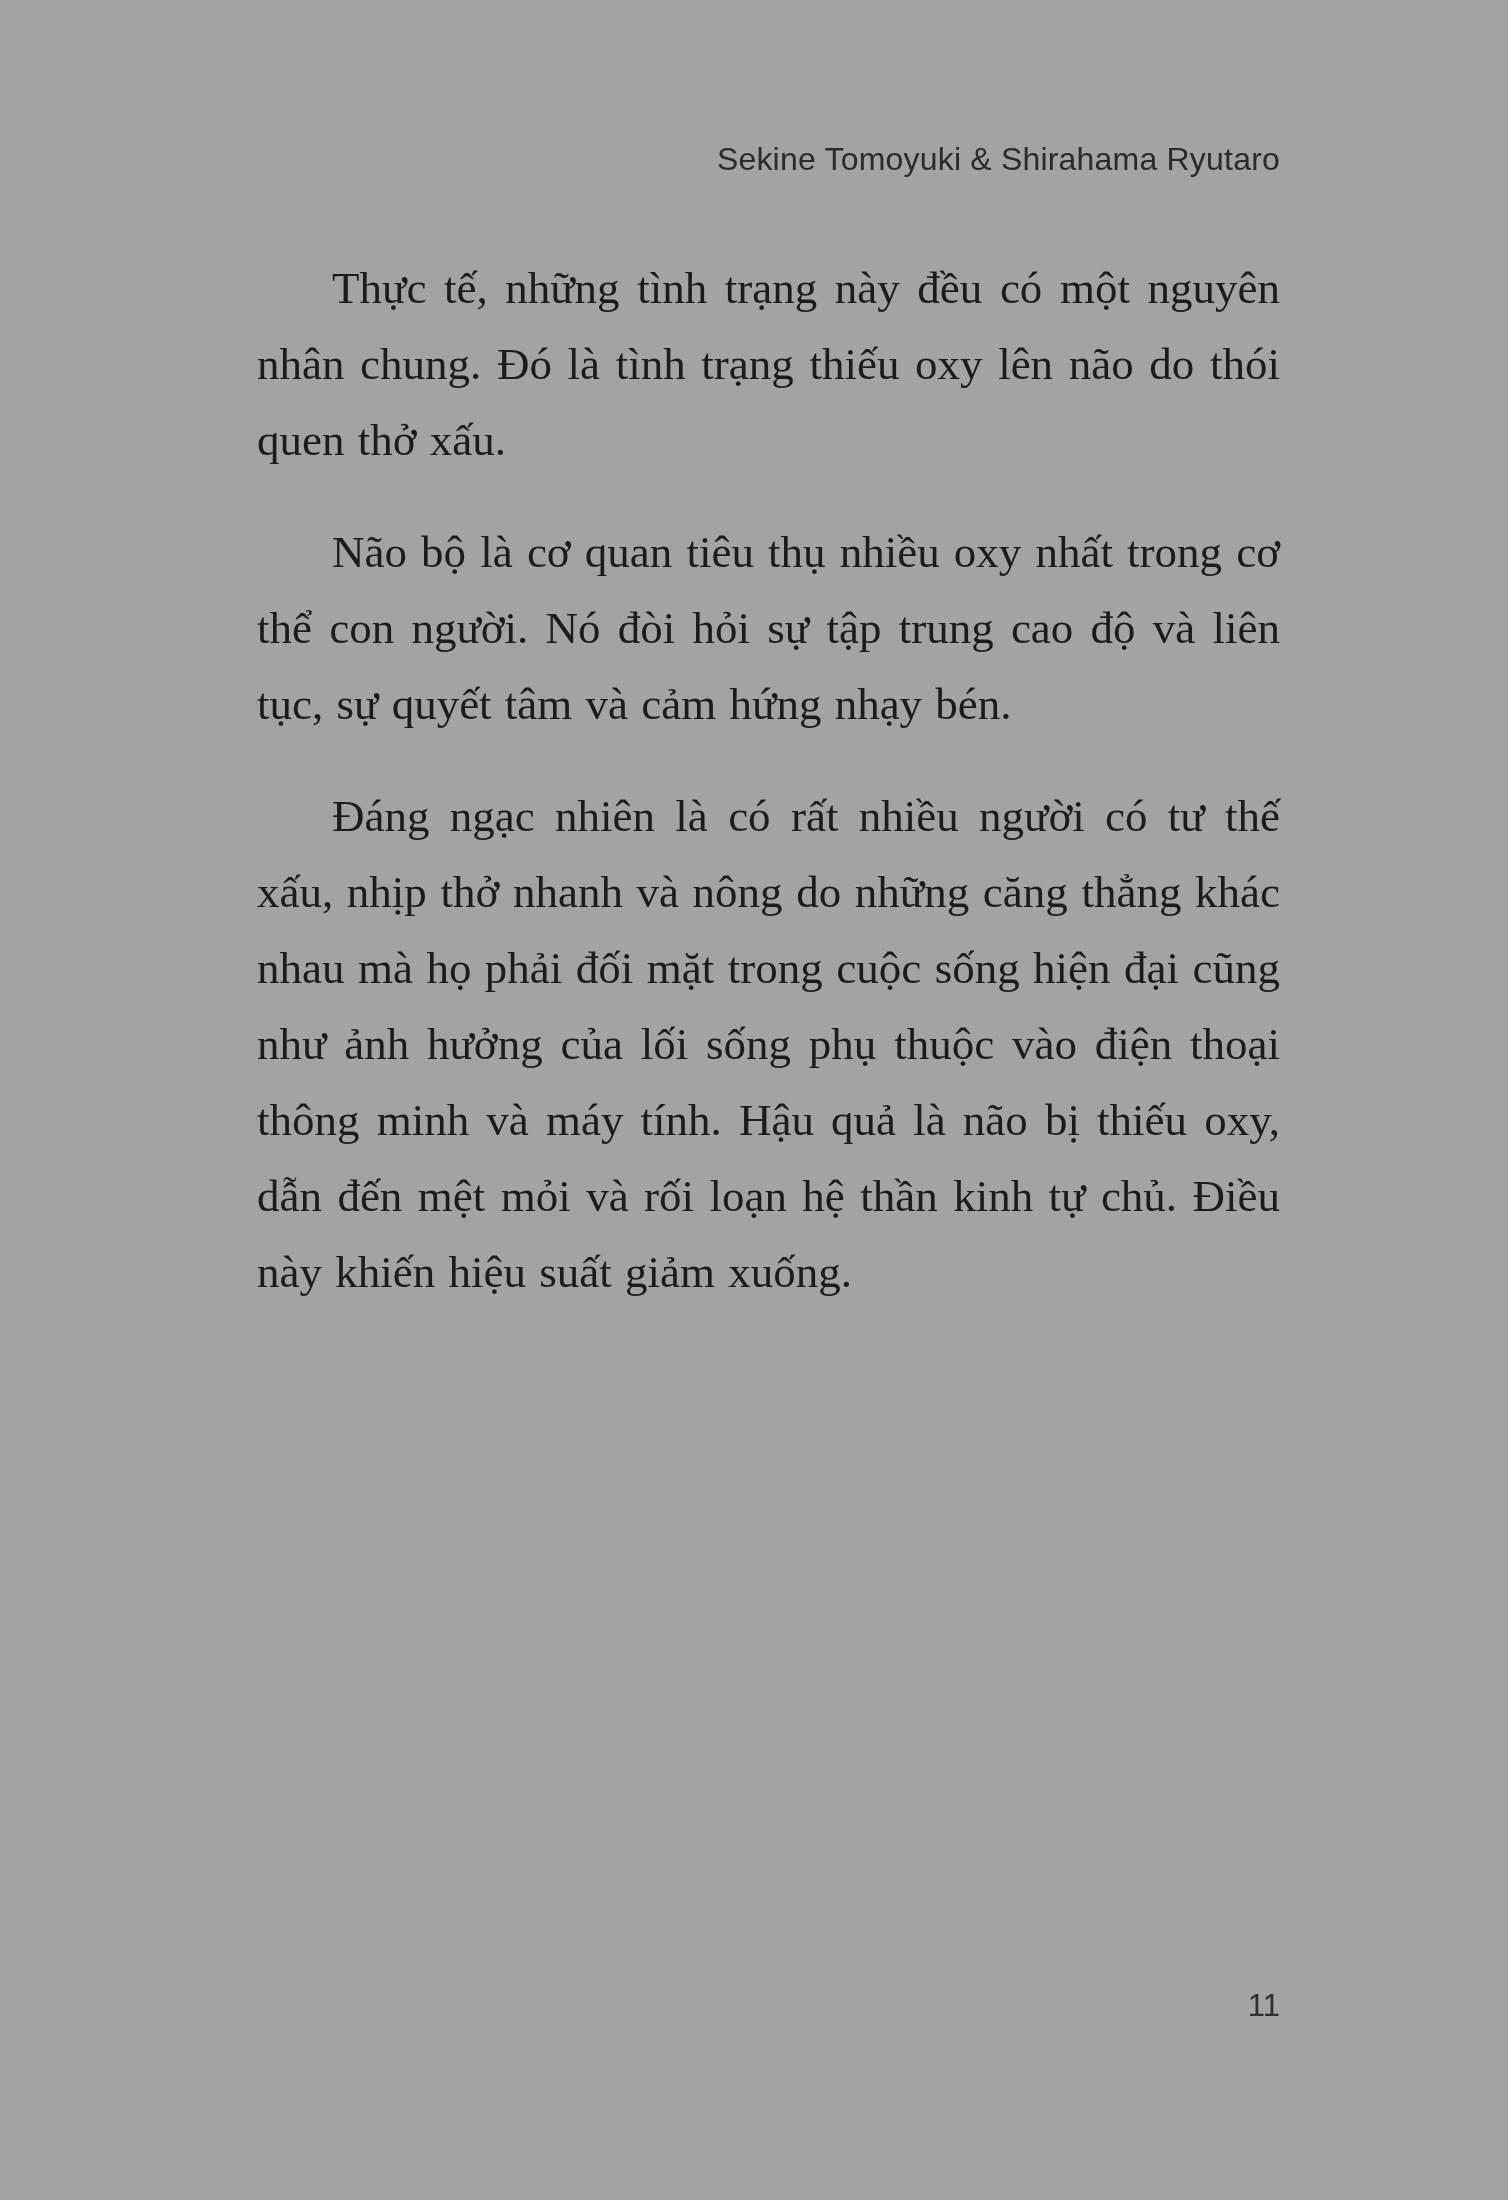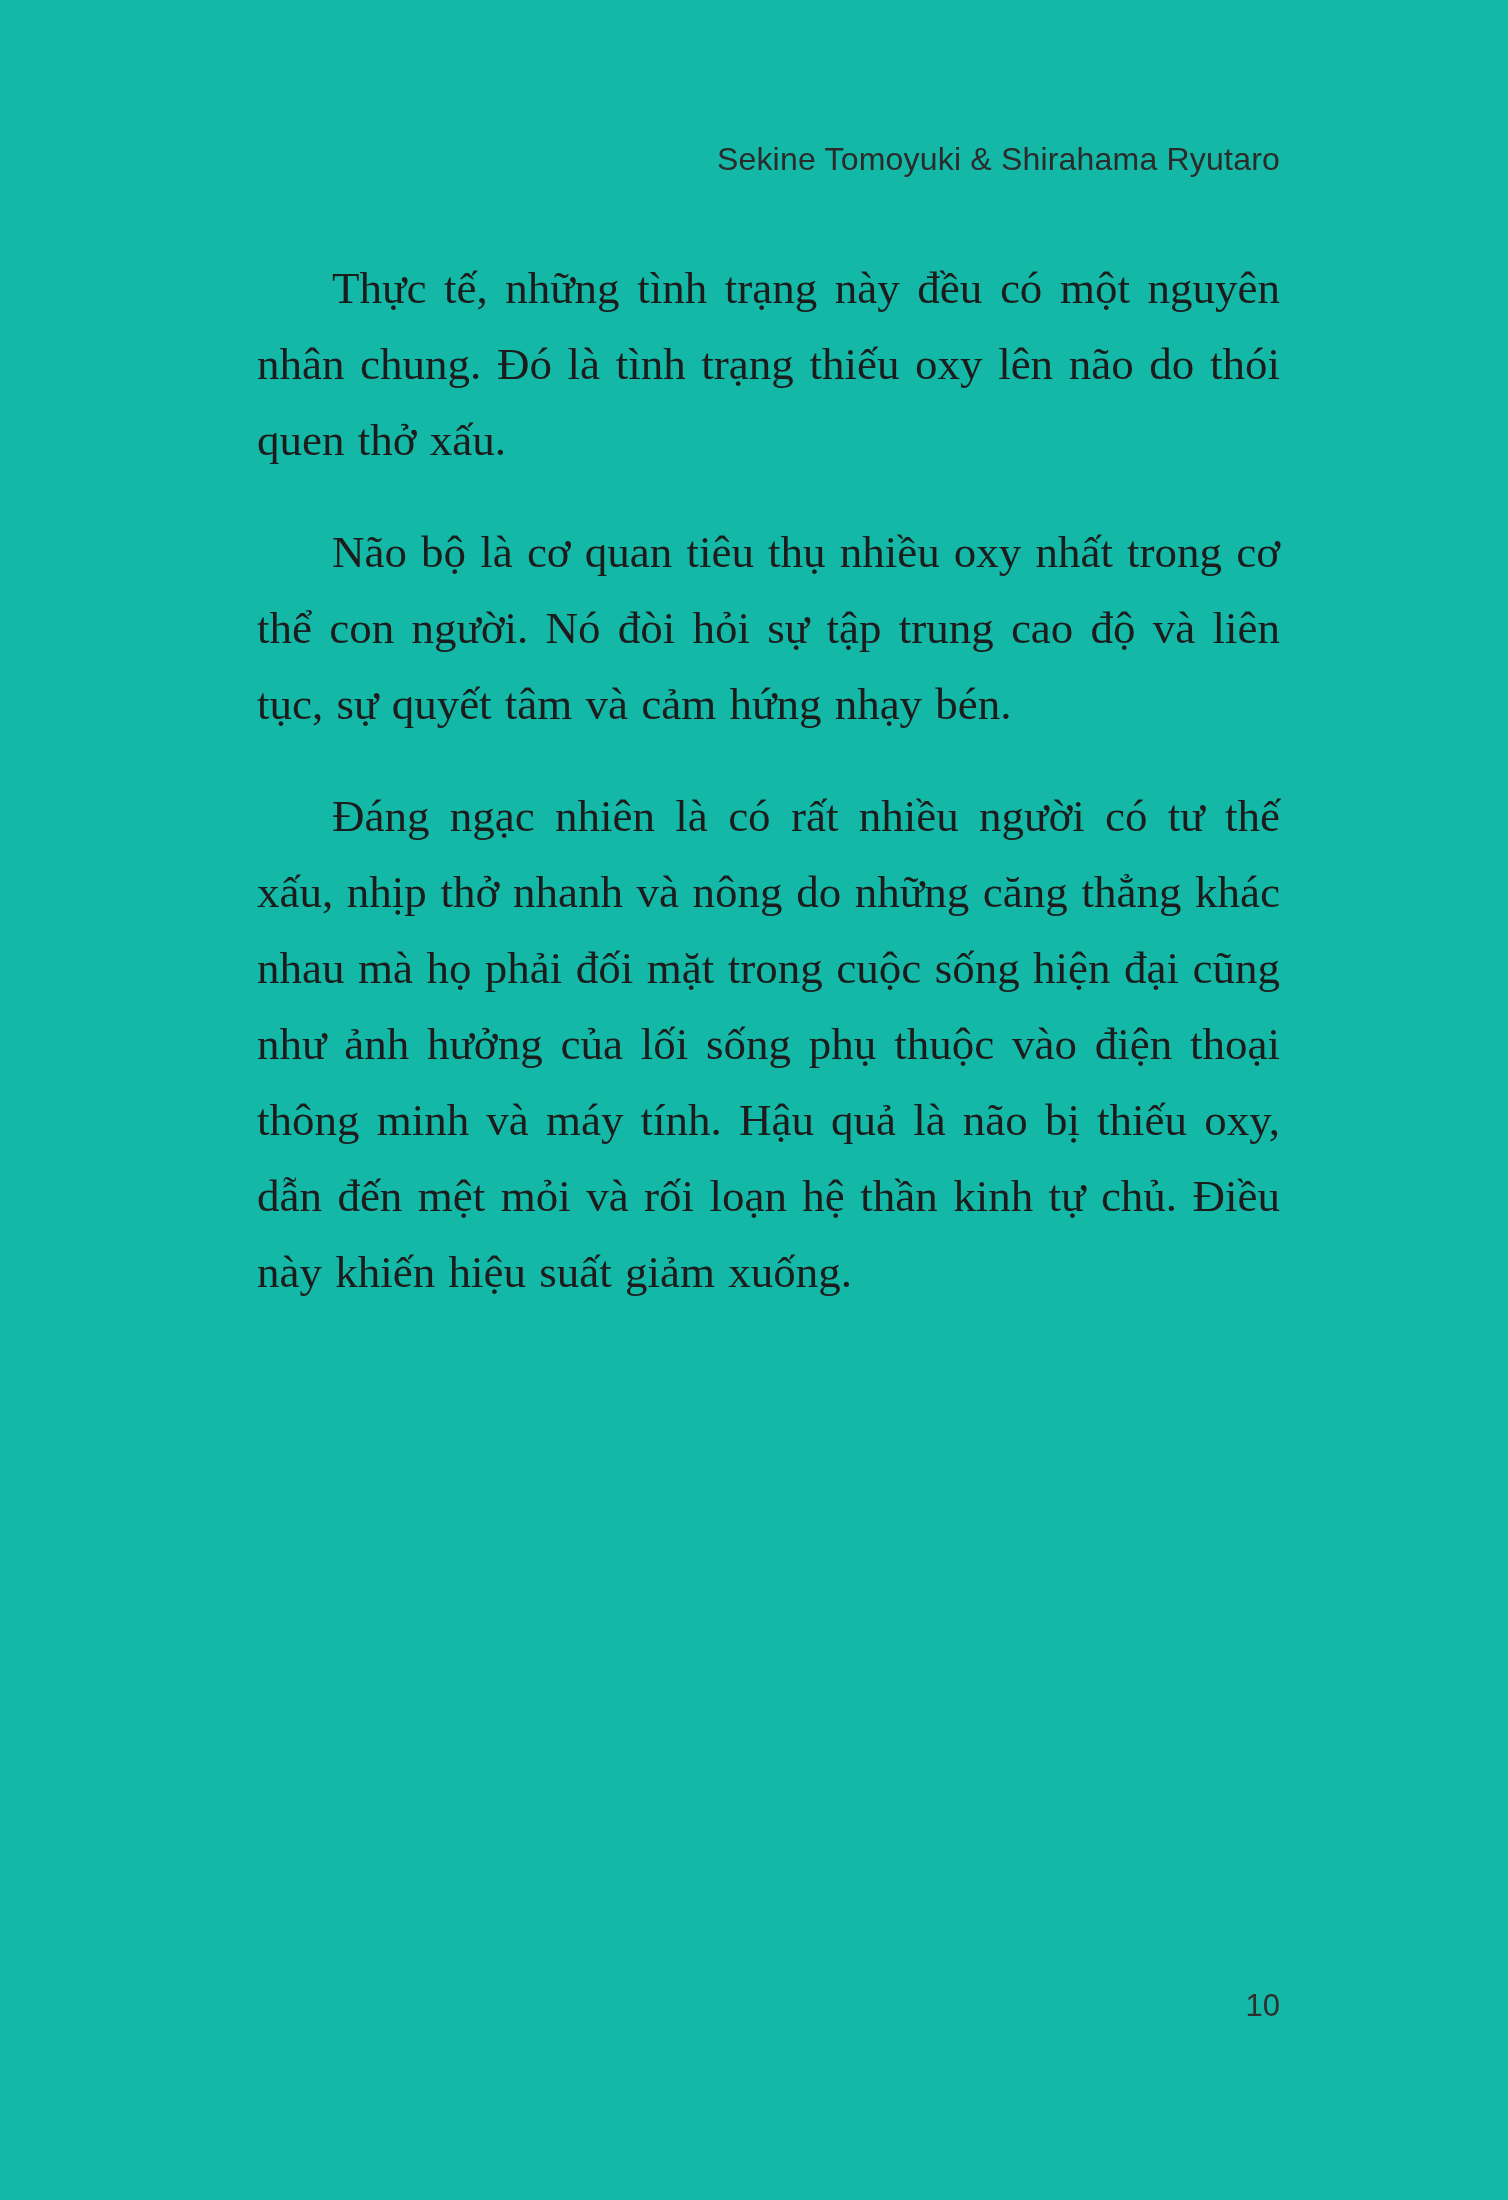--- a/index.html
+++ b/index.html
@@ -5,21 +5,21 @@
   * { margin: 0; padding: 0; box-sizing: border-box; }
 
   html, body {
     background: #ffffff;
   }
 
   .page {
     position: relative;
     width: 1508px;
     height: 2200px;
-    background: #14b8a6;
+    background: #a3a3a3;
     overflow: hidden;
     font-family: "Liberation Serif", serif;
   }
 
   .running-header {
     position: absolute;
     top: 141px;
     left: 257px;
     right: 228px;
     text-align: right;
@@ -70,15 +70,15 @@
 <div class="page">
 
   <div class="running-header">Sekine Tomoyuki &amp; Shirahama Ryutaro</div>
 
   <div class="body-text">
     <p>Thực tế, những tình trạng này đều có một nguyên nhân chung. Đó là tình trạng thiếu oxy lên não do thói quen thở xấu.</p>
     <p>Não bộ là cơ quan tiêu thụ nhiều oxy nhất trong cơ thể con người. Nó đòi hỏi sự tập trung cao độ và liên tục, sự quyết tâm và cảm hứng nhạy bén.</p>
     <p>Đáng ngạc nhiên là có rất nhiều người có tư thế xấu, nhịp thở nhanh và nông do những căng thẳng khác nhau mà họ phải đối mặt trong cuộc sống hiện đại cũng như ảnh hưởng của lối sống phụ thuộc vào điện thoại thông minh và máy tính. Hậu quả là não bị thiếu oxy, dẫn đến mệt mỏi và rối loạn hệ thần kinh tự chủ. Điều này khiến hiệu suất giảm xuống.</p>
   </div>
 
-  <div class="page-number">10</div>
+  <div class="page-number">11</div>
 
 </div>
 
 </body></html>

